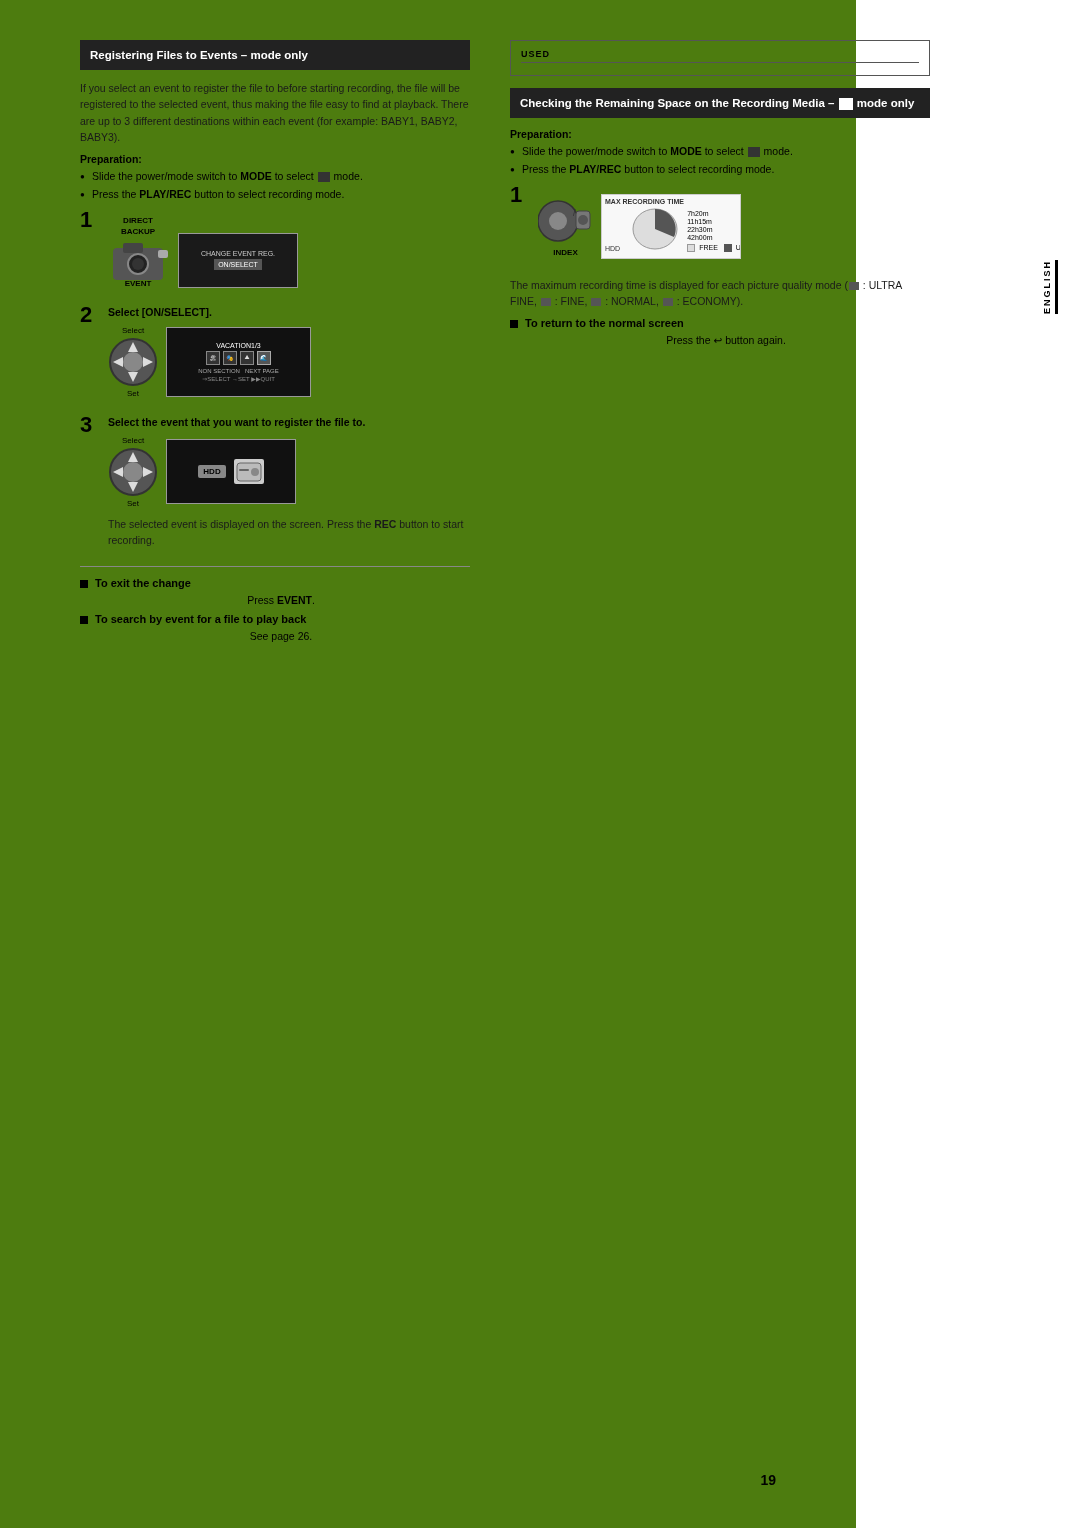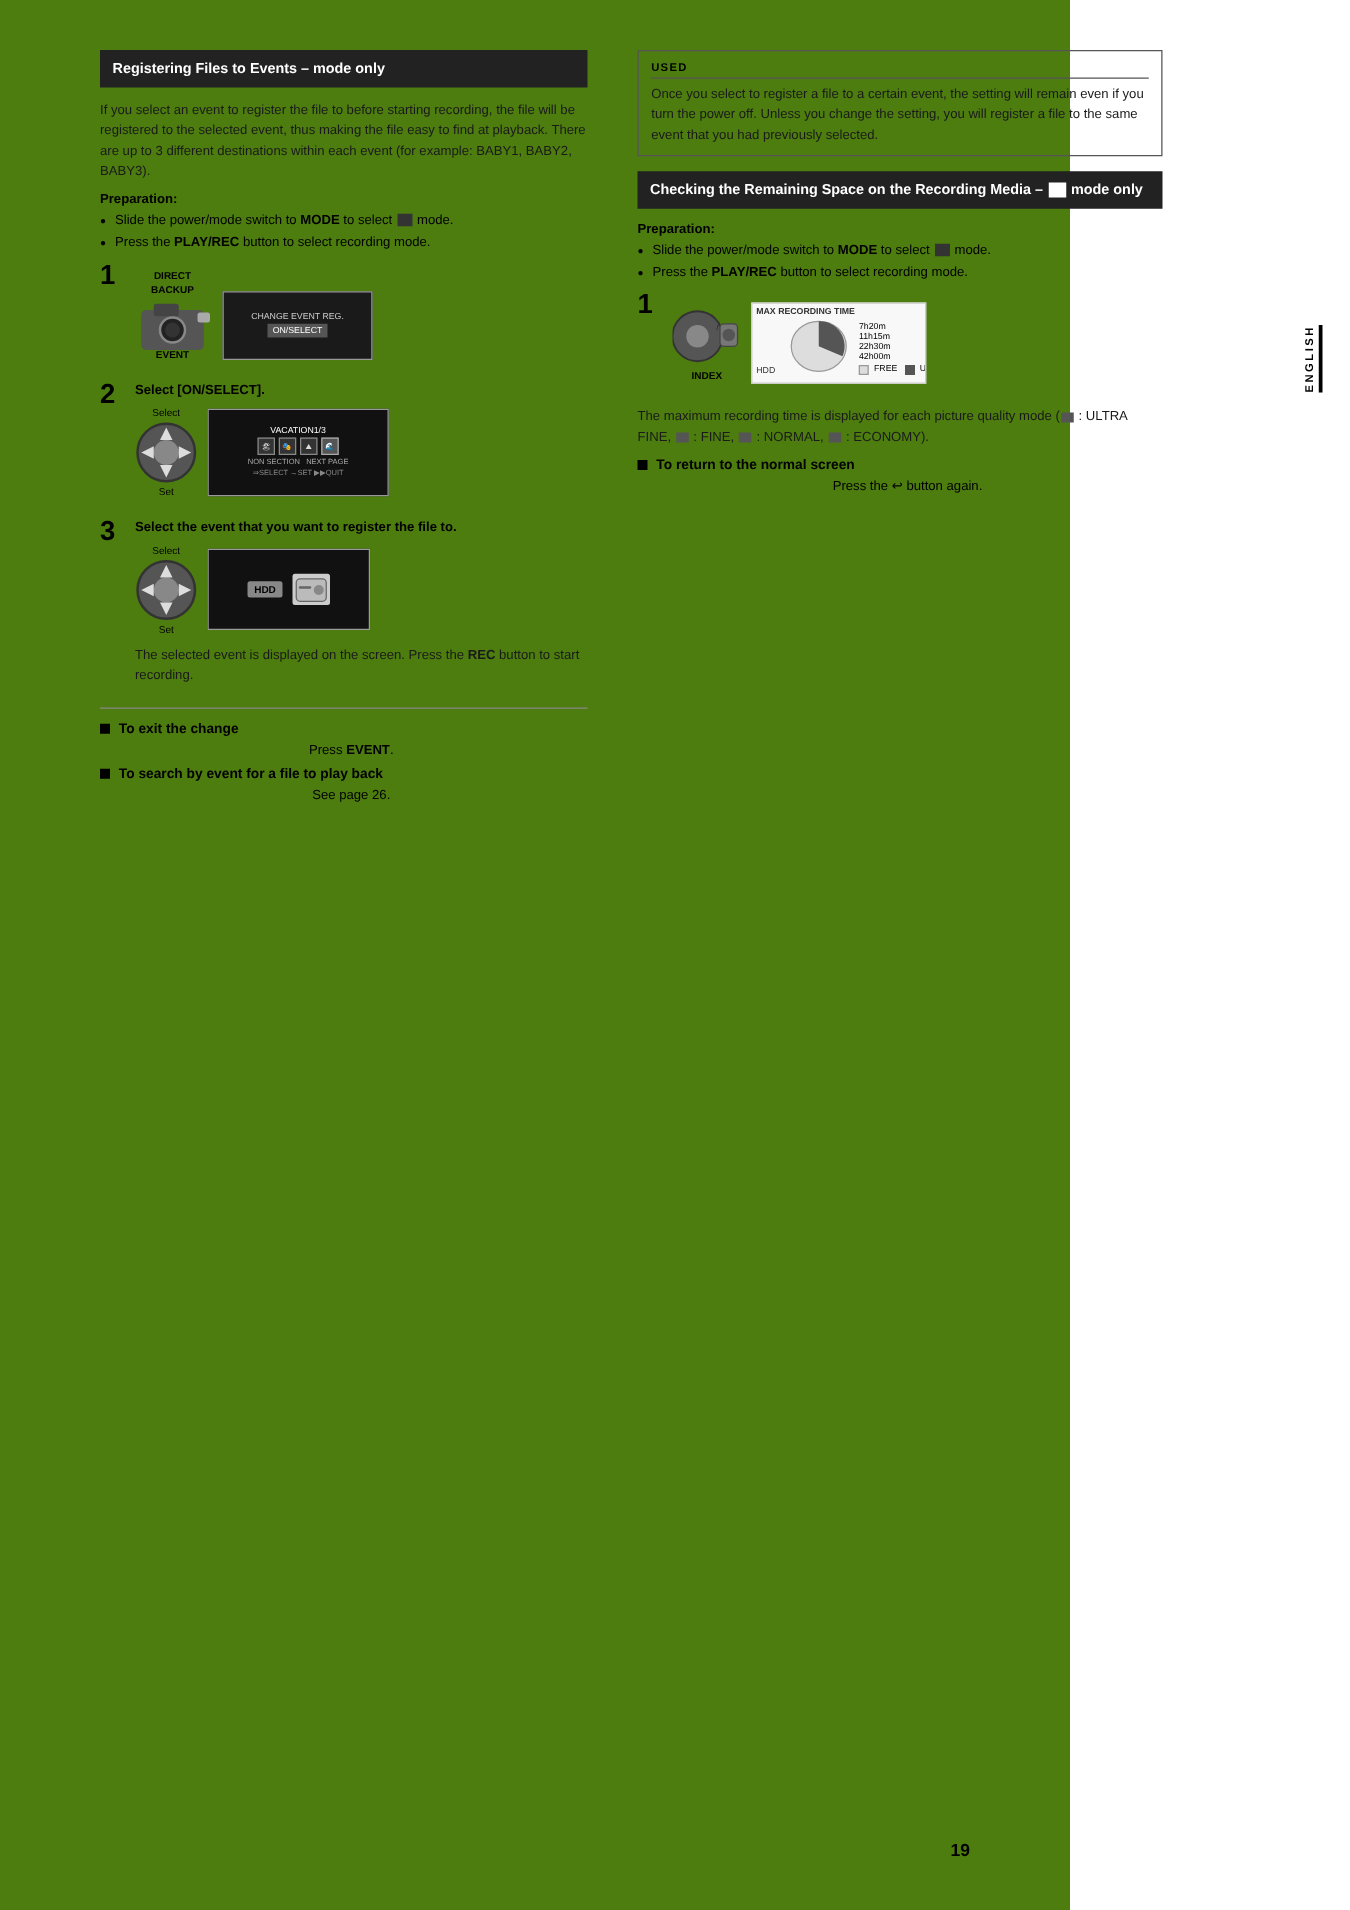--- a/index.html
+++ b/index.html
@@ -345,21 +345,20 @@
         <span>To search by event for a file to play back</span>
       </div>
       <div class="sub-body">See page 26.</div>
 
     </div>
 
     <div class="right-column">
 
       <div class="note-box">
         <div class="note-label">USED</div>
-        <p class="body-text" style="margin-bottom:0;">Once you select to register a file to a certain event, the setting will remain even if you turn the power off. Unless you change the setting, you will register a file to the same event that you had previously selected.</p>
       </div>
 
       <div class="section-header">
         <span>Checking the Remaining Space on the Recording Media – <span style="display:inline-block;width:14px;height:12px;background:#fff;vertical-align:middle;margin:0 1px;"></span> mode only</span>
       </div>
 
       <p class="prep-label">Preparation:</p>
       <ul class="bullet-list">
         <li>Slide the power/mode switch to <b>MODE</b> to select <span style="display:inline-block;width:12px;height:10px;background:#333;vertical-align:middle;margin:0 1px;"></span> mode.</li>
         <li>Press the <b>PLAY/REC</b> button to select recording mode.</li>

